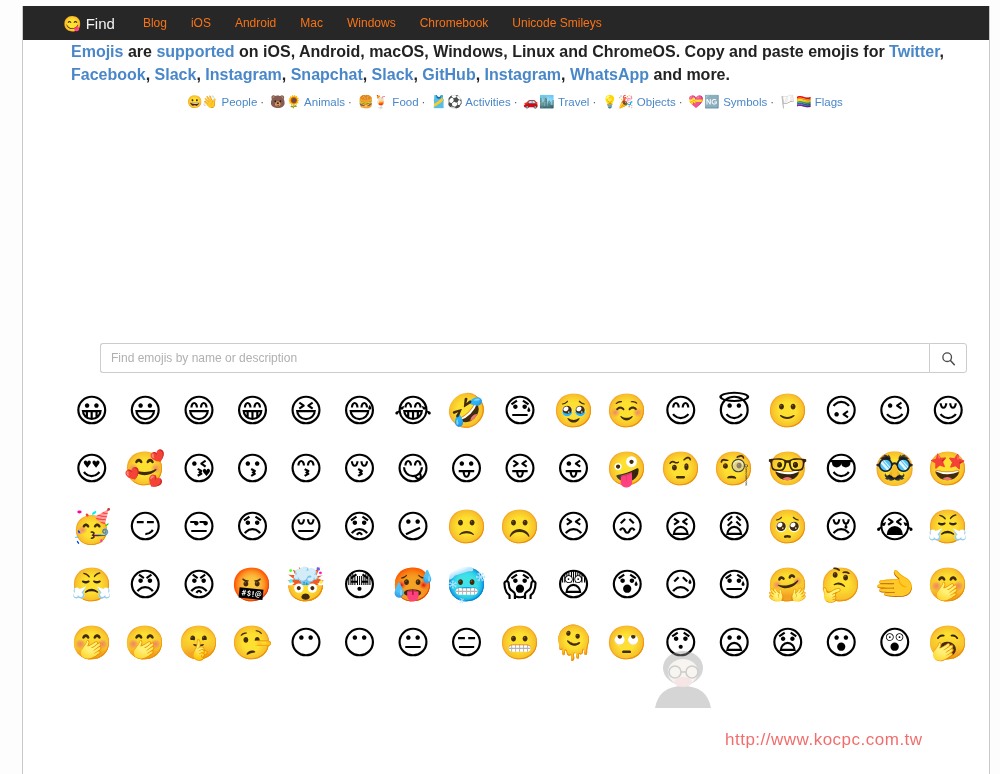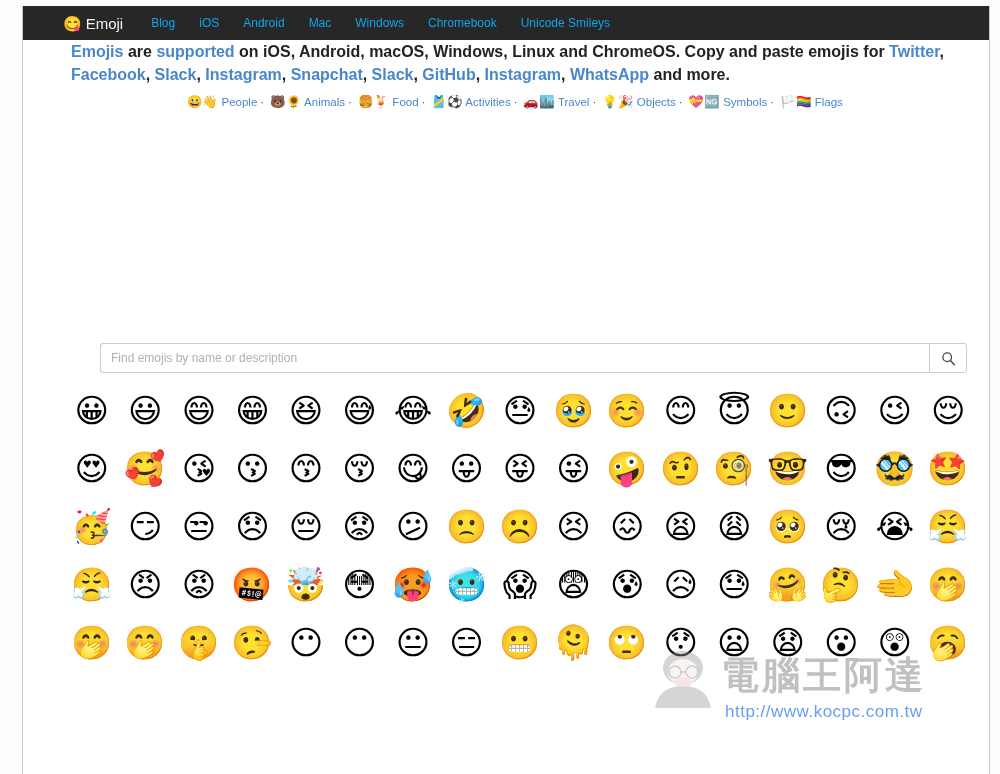--- a/index.html
+++ b/index.html
@@ -40,21 +40,21 @@
     font-size: 15px;
     margin-right: 28px;
     display: flex;
     align-items: center;
     gap: 4px;
     text-decoration: none;
     cursor: pointer;
   }
   .nav-brand .em { font-size: 15px; line-height: 1; }
   .nav-link {
-    color: #0ea5e9;
+    color: #f97316;
     font-size: 12px;
     margin-right: 24px;
     text-decoration: none;
     cursor: pointer;
     white-space: nowrap;
   }
 
   
   .content { padding: 0 30px 0 30px; position: relative; }
 
@@ -204,21 +204,21 @@
 </style>
 </head>
 <body>
 
 <div id="page-frame">
 <div id="browser-window">
 
   <div class="navbar">
     <a class="nav-brand">
       <span class="em">😋</span>
-      <span>Emoji</span>
+      <span>Find</span>
     </a>
     <a class="nav-link">Blog</a>
     <a class="nav-link">iOS</a>
     <a class="nav-link">Android</a>
     <a class="nav-link">Mac</a>
     <a class="nav-link">Windows</a>
     <a class="nav-link">Chromebook</a>
     <a class="nav-link">Unicode Smileys</a>
   </div>
 
@@ -370,18 +370,17 @@
   <div class="watermark">
     <svg class="wm-logo" viewBox="0 0 72 62">
       <ellipse cx="36" cy="20" rx="20" ry="17" fill="#9c9c9c"></ellipse>
       <ellipse cx="36" cy="24" rx="15" ry="13" fill="#efe9dd"></ellipse>
       <path d="M8 60 Q12 38 36 38 Q60 38 64 60 Z" fill="#9c9c9c"></path>
       <circle cx="28" cy="24" r="6" fill="none" stroke="#8a8a8a" stroke-width="1.6"></circle>
       <circle cx="45" cy="24" r="6" fill="none" stroke="#8a8a8a" stroke-width="1.6"></circle>
       <line x1="34" y1="24" x2="39" y2="24" stroke="#8a8a8a" stroke-width="1.6"></line>
       <ellipse cx="36" cy="34" rx="9" ry="5" fill="#e9c3c3"></ellipse>
     </svg>
-    <div class="wm-cn">電腦王阿達</div>
-    <div class="wm-url" style="color: #3b82f6;">http://www.kocpc.com.tw</div>
+    <div class="wm-url" style="color: #ef4444; margin-top: 28px;">http://www.kocpc.com.tw</div>
   </div>
 
 </div>
 </div>
 
 </body></html>

